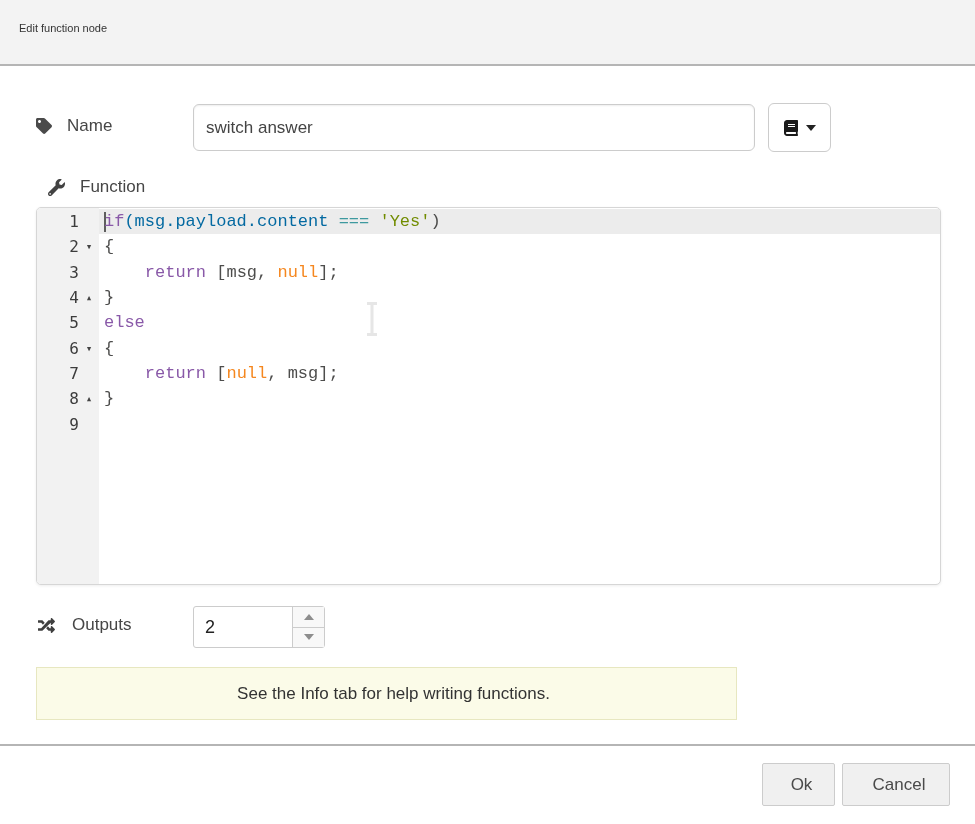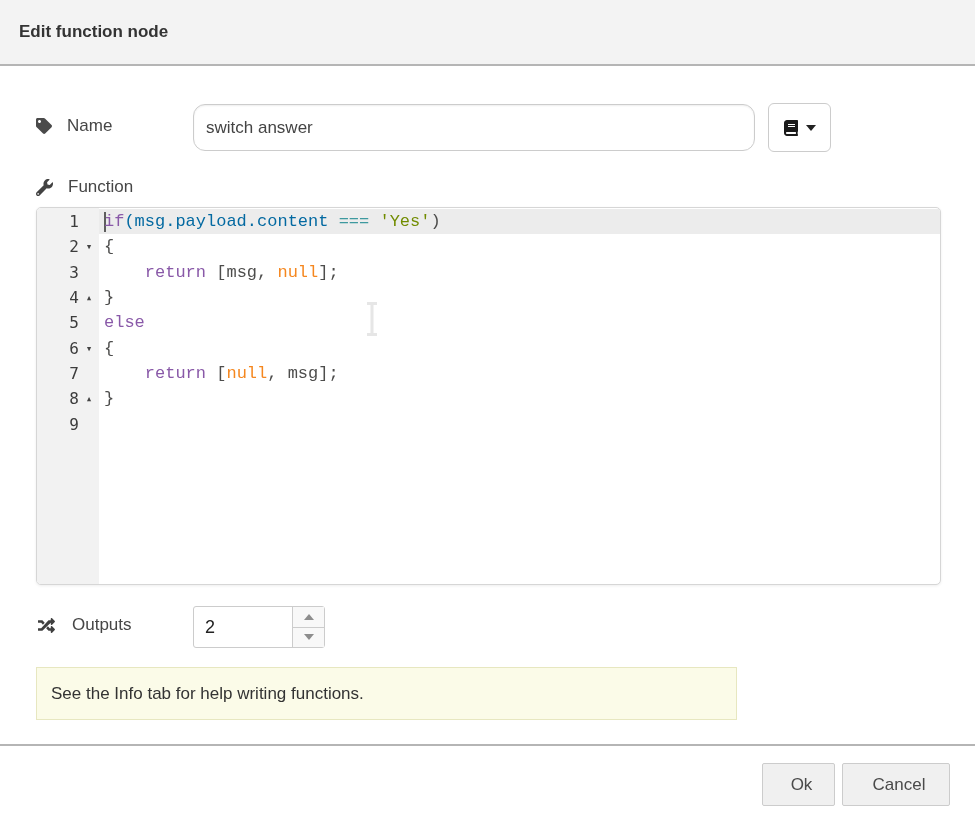--- a/index.html
+++ b/index.html
@@ -7,33 +7,33 @@
   .dialog {
     position: relative; width: 975px; height: 824px; background: #fff;
     font-family: "Liberation Sans", sans-serif; overflow: hidden;
   }
   
   .header {
     position: absolute; left: 0; top: 0; width: 100%; height: 66px;
     background: var(--header-bg, #f3f3f3);
     border-bottom: 2px solid var(--divider, #b5b5b5); box-sizing: border-box;
   }
-  .title { position: absolute; left: 19px; top: 22px; font-size: 17px; font-weight: bold; color: #333; }
+  .title { position: absolute; left: 19px; top: 22px; font-size: 11px; font-weight: normal; color: #333; }
 
   
   .field-label { position: absolute; display: flex; align-items: center; gap: 15px; font-size: 17px; color: #464646; }
   .name-label { left: 36px; top: 116px; }
-  .function-label { left: 36px; top: 177px; justify-content: center; }
+  .function-label { left: 48px; top: 177px; justify-content: center; }
   .outputs-label { left: 36px; top: 615px; }
   .icon svg { display: block; }
 
   
   .name-input {
     position: absolute; left: 193px; top: 104px; width: 562px; height: 47px;
-    box-sizing: border-box; border: 1px solid #ccc; border-radius: 12px;
+    box-sizing: border-box; border: 1px solid #ccc; border-radius: 6px;
     padding: 0 12px; font-size: 17px; color: #444; font-family: "Liberation Sans", sans-serif;
     box-shadow: inset 0 1px 2px rgba(0,0,0,0.07); outline: none;
   }
   .library-button {
     position: absolute; left: 768px; top: 103px; width: 63px; height: 49px;
     box-sizing: border-box; border: 1px solid #ccc; border-radius: 6px; background: #fff;
     display: flex; align-items: center; justify-content: center; gap: 7px; cursor: pointer;
   }
   .caret-down { width: 0; height: 0; border-left: 5px solid transparent; border-right: 5px solid transparent; border-top: 6px solid #222; }
 
@@ -66,21 +66,21 @@
   .spinner-btns { width: 31px; flex: none; border-left: 1px solid #ccc; display: flex; flex-direction: column; }
   .spin-btn { flex: 1; display: flex; align-items: center; justify-content: center; background: #f8f8f8; cursor: pointer; }
   .spin-btn.up { border-bottom: 1px solid #ccc; }
   .tri-up { width: 0; height: 0; border-left: 5px solid transparent; border-right: 5px solid transparent; border-bottom: 6px solid #8d8d8d; }
   .tri-down { width: 0; height: 0; border-left: 5px solid transparent; border-right: 5px solid transparent; border-top: 6px solid #8d8d8d; }
 
   
   .tip {
     position: absolute; left: 36px; top: 667px; width: 701px; height: 53px;
     box-sizing: border-box; background: var(--tip-bg, #fbfbe8); border: 1px solid var(--tip-border, #e7e7c0);
-    display: flex; align-items: center; padding-left: 14px; font-size: 17px; color: #333;
+    display: flex; align-items: center; padding-left: 14px; font-size: 17px; color: #333; justify-content: center;
   }
 
   
   .footer-divider { position: absolute; left: 0; top: 744px; width: 100%; height: 2px; background: var(--divider, #b5b5b5); }
   .btn {
     position: absolute; top: 763px; height: 43px; box-sizing: border-box;
     border: 1px solid #ccc; border-radius: 2px; background: var(--button-bg, #f0f0f0);
     font-size: 17px; color: #4a4a4a; font-family: "Liberation Sans", sans-serif; cursor: pointer; padding-left: 6px;
   }
   .btn.ok { left: 762px; width: 73px; }

